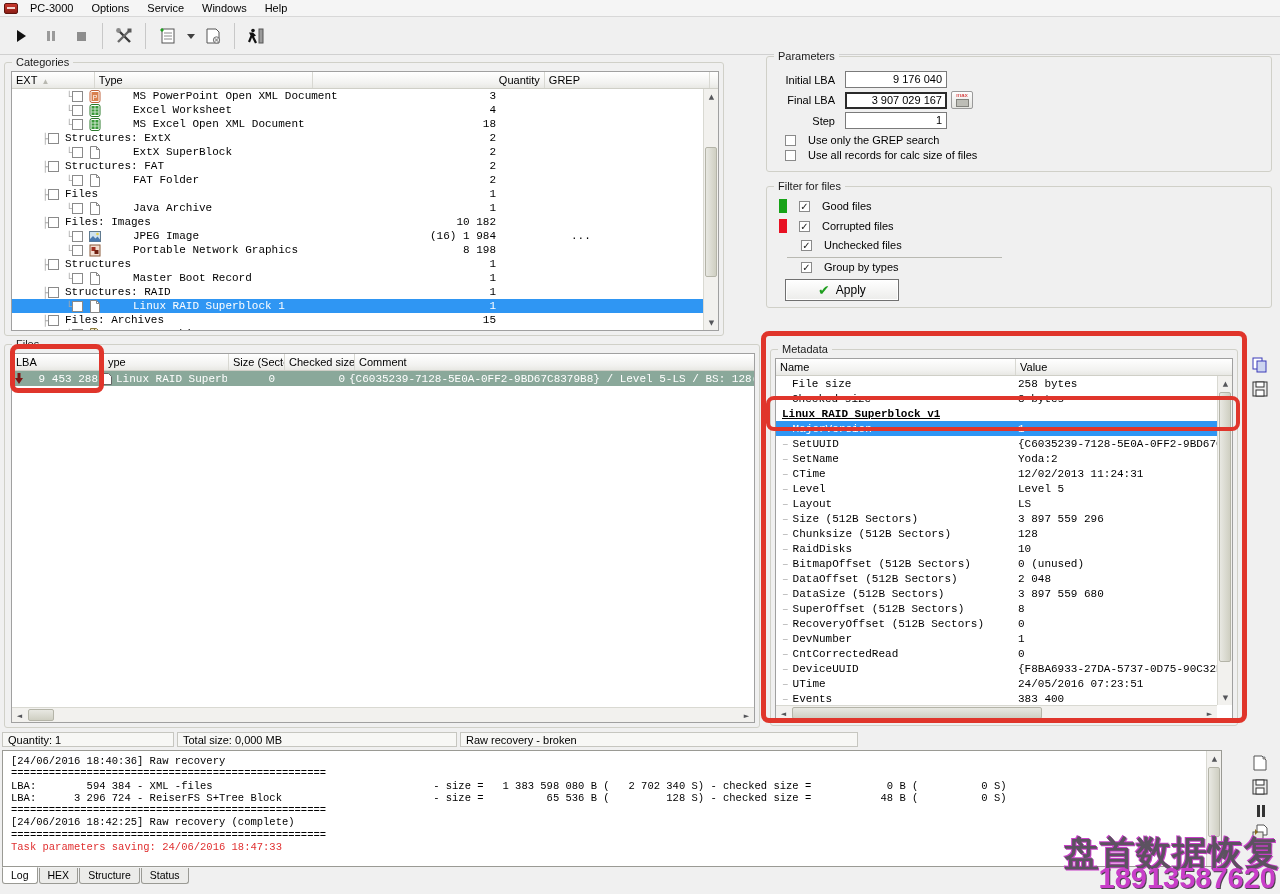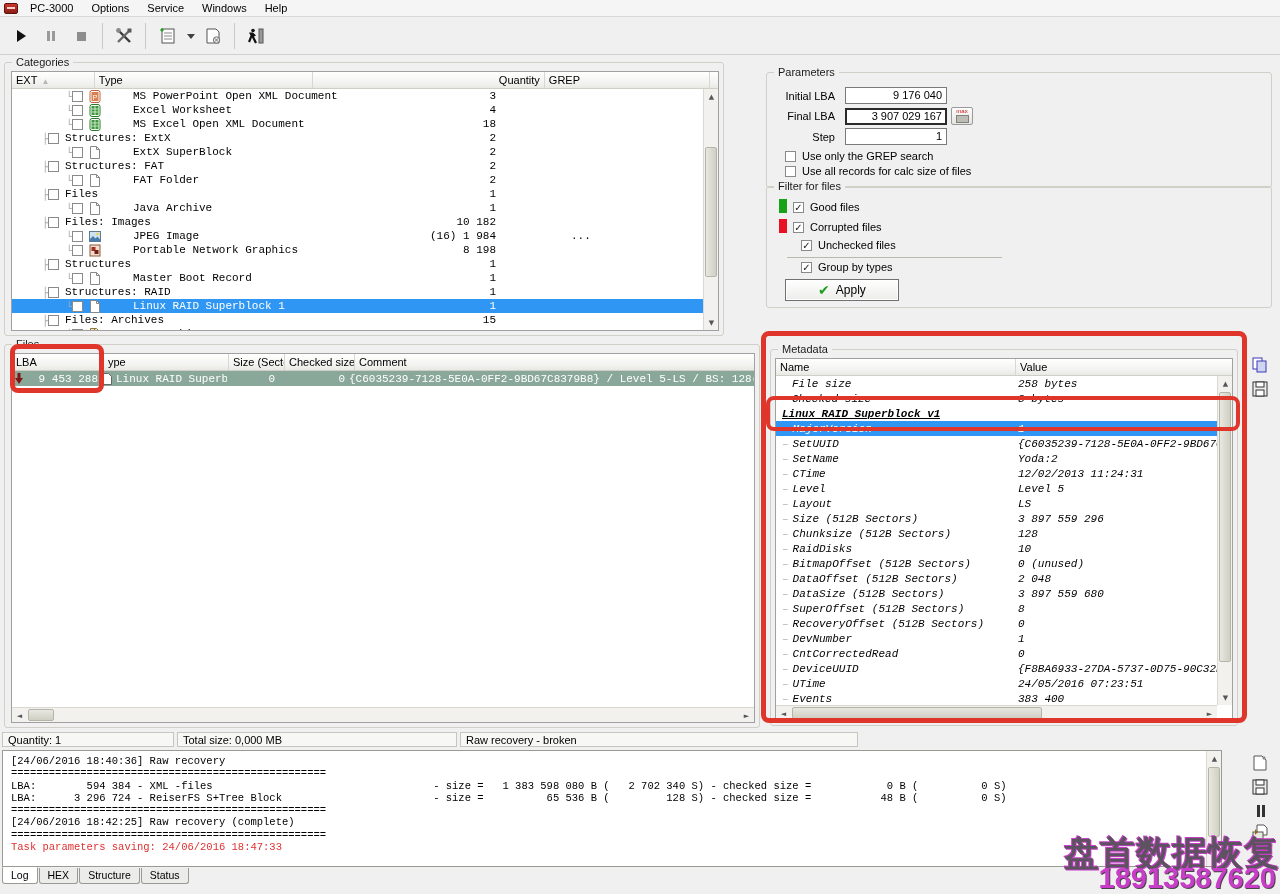--- a/index.html
+++ b/index.html
@@ -46,35 +46,35 @@
   .sb-thumb { position:absolute; background:linear-gradient(90deg,#e8e8e2,#cfcfc2); border:1px solid #b4b4a8; border-radius:2px; }
   .hsb .sb-thumb { top:1px; height:12px; background:linear-gradient(#e8e8e2,#cfcfc2); }
 
   
   .param-row { position:absolute; display:flex; align-items:center; }
   .plabel { width:70px; text-align:right; padding-right:10px; }
   .pinput { width:102px; height:17px; border:1px solid #7a7a7a; background:#fff; text-align:right; padding:1px 4px; font-size:11px; }
   .pinput.focus { border:1px solid #2a2a2a; box-shadow:0 0 0 1px #2a2a2a inset; }
   .maxbtn { width:22px; height:18px; margin-left:4px; border:1px solid #9a9a9a; background:linear-gradient(#fdfdfd,#e4e4e0); border-radius:2px; position:relative; font-size:6px; color:#cc1111; text-align:center; line-height:7px; }
   .maxbtn .disk { position:absolute; left:4px; top:7px; width:13px; height:8px; background:#bdbdb6; border:1px solid #82827c; }
-  .chk-row { position:absolute; display:flex; align-items:flex-end; gap:6px; }
+  .chk-row { position:absolute; display:flex; align-items:center; gap:12px; }
 
   
   .color-chip { width:8px; height:14px; flex:none; }
   .filter-hr { position:absolute; border-top:1px solid #b9b9b2; }
   .apply-btn { position:absolute; width:114px; height:22px; background:linear-gradient(#ffffff,#ececea); border:1px solid #707070; box-shadow:0 0 0 1px #fff inset; display:flex; align-items:center; justify-content:center; gap:6px; font-size:12px; }
   .check-glyph { color:#1e9e1e; font-weight:bold; font-size:14px; font-family:"DejaVu Sans", sans-serif; }
 
   
   .file-row { position:absolute; top:17px; left:0; right:0; height:15px; background:#8aa89a; color:#fff; font-family:"Liberation Mono", monospace; font-size:11px; display:flex; align-items:center; white-space:nowrap; overflow:hidden; }
   .fcell { overflow:hidden; white-space:nowrap; flex:none; }
 
   
   .meta-rows { position:absolute; top:17px; left:0; right:15px; bottom:15px; font-family:"Liberation Mono", monospace; font-size:11px; }
-  .meta-row { height:15px; display:flex; align-items:center; white-space:nowrap;font-style:italic; }
+  .meta-row { height:15px; display:flex; align-items:center; white-space:nowrap; }
   .meta-row .mname { width:242px; flex:none; padding-left:6px; position:relative; overflow:hidden; }
   .meta-row .mname::before { content:"\2012"; color:#b0b0b0; margin-right:4px; }
   .meta-row.mheader { font-weight:bold; }
   .meta-row.mheader .mname { width:auto; text-decoration:underline; }
   .meta-row.mheader .mname::before { content:""; margin:0; }
   .meta-row.mplain .mname::before { content:""; margin-right:10px; }
   .meta-row .mval { overflow:hidden; }
   .meta-row.selected { background:#2f96f3; color:#fff; }
 
   .side-icon { position:absolute; width:18px; height:16px; }
@@ -377,21 +377,21 @@
         </div>
       </div>
     <div class="vsb" style="top:17px; right:0; bottom:0;">
       <div class="sb-arrow" style="top:0">▲</div>
       <div class="sb-arrow" style="bottom:0">▼</div>
       <div class="sb-thumb" style="left:1px; width:12px; top:58px; height:130px;"></div>
     </div>
   </div>
 </div>
 
-<div class="group" style="left:766px; top:72px; width:506px; height:116px;">
+<div class="group" style="left:766px; top:56px; width:506px; height:116px;">
   <span class="group-label">Parameters</span>
   <div class="param-row" style="left:8px; top:14px;">
     <span class="plabel">Initial LBA</span>
     <div class="pinput">9 176 040</div>
   </div>
   <div class="param-row" style="left:8px; top:34px;">
     <span class="plabel">Final  LBA</span>
     <div class="pinput focus">3 907 029 167</div>
     <div class="maxbtn"><span>max</span><span class="disk"></span></div>
   </div>

